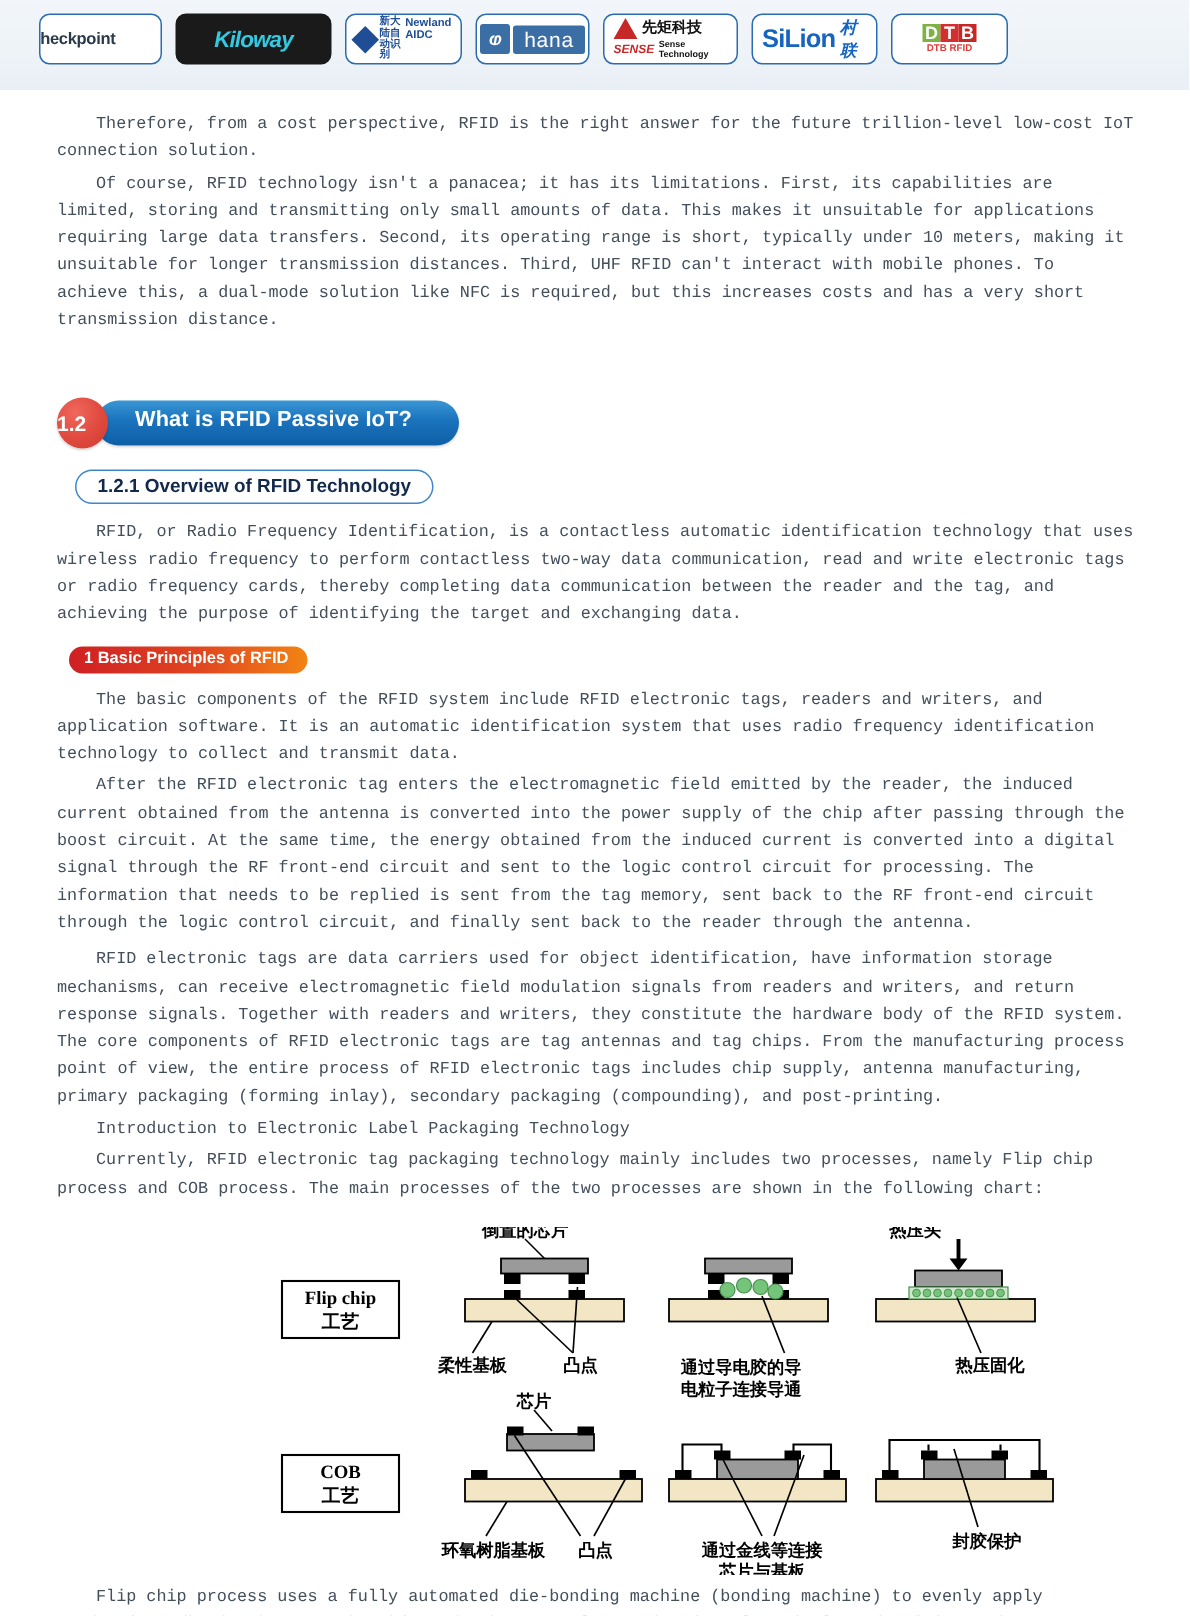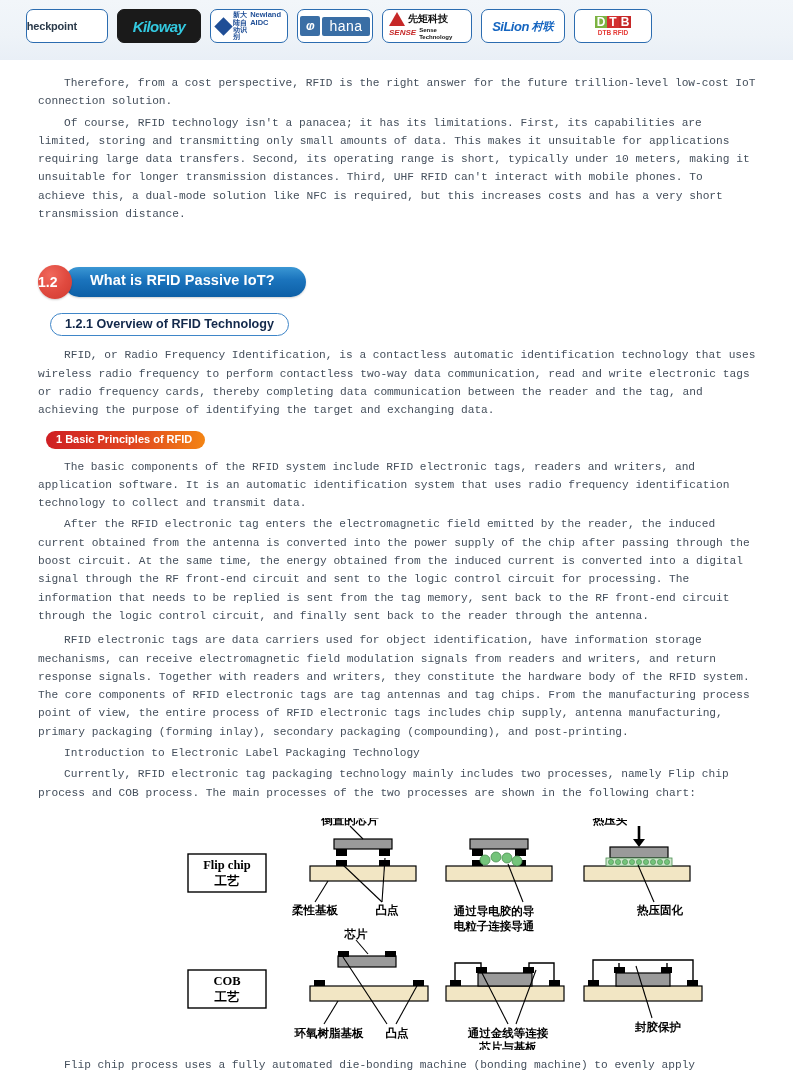--- a/index.html
+++ b/index.html
@@ -53,21 +53,21 @@
   .lg-checkpoint .cp-mark {
     display: inline-block; width: 11px; height: 11px; background: #2b3a4a;
     margin-left: 2px; vertical-align: -1px; position: relative;
   }
   .lg-checkpoint .cp-mark::after {
     content: ""; position: absolute; left: 2px; top: 6px; width: 7px; height: 2px;
     background: #fff; transform: rotate(-40deg);
   }
 
   
-  .lg-kiloway { width: 84px; }
+  .lg-kiloway { width: 104px; }
   .lg-kiloway .kw-text {
     font-size: 15px; font-weight: bold; color: #33c9e0; font-style: italic;
     letter-spacing: -0.6px;
   }
 
   
   .lg-newland { width: 78px; display:flex; flex-direction: row; align-items: center; gap:3px;}
   .nl-diamond {
     width: 13px; height: 13px; background: #1f4e96; transform: rotate(45deg); flex: none;
   }
@@ -98,21 +98,21 @@
     border-bottom:14px solid #c62828; flex:none;
   }
   .sense-cn { font-size: 10px; font-weight: bold; color:#111; }
   .sense-r2 { display:flex; align-items:center; gap:3px; margin-top:1px;}
   .sense-brand { font-size: 8px; font-weight: bold; font-style: italic; color:#c62828; }
   .sense-en { font-size: 6px; font-weight: bold; color:#111; }
 
   
   .lg-silion { width: 84px; }
   .si-wrap { display:flex; align-items:center; gap:3px; }
-  .si-en { font-size: 13px; font-weight: bold; font-style: italic; color:#1565c0; letter-spacing:-0.5px;}
+  .si-en { font-size: 17px; font-weight: bold; color:#1565c0; letter-spacing:-0.5px;}
   .si-cn { font-size: 11px; font-weight: bold; font-style: italic; color:#1565c0;}
 
   
   .lg-dtb { width: 78px; }
   .dtb-wrap { display:flex; flex-direction:column; align-items:center; line-height:1;}
   .dtb-top { display:flex; }
   .dtb-d { background:#7cb342; color:#fff; font-size:12px; font-weight:bold; padding:0 2px; }
   .dtb-t { background:#d32f2f; color:#fff; font-size:12px; font-weight:bold; padding:0 2px; }
   .dtb-b { background:#c62828; color:#fff; font-size:12px; font-weight:bold; padding:0 2px; }
   .dtb-sub { font-size:6.5px; font-weight:bold; color:#e53935; margin-top:2px; }

